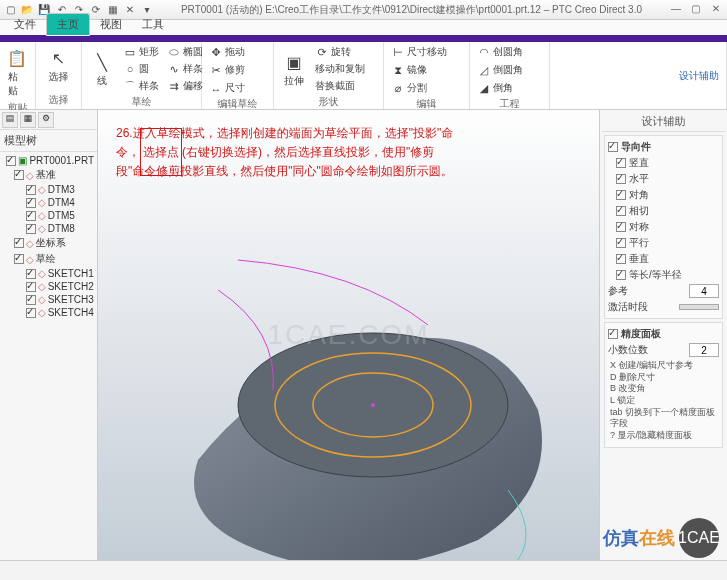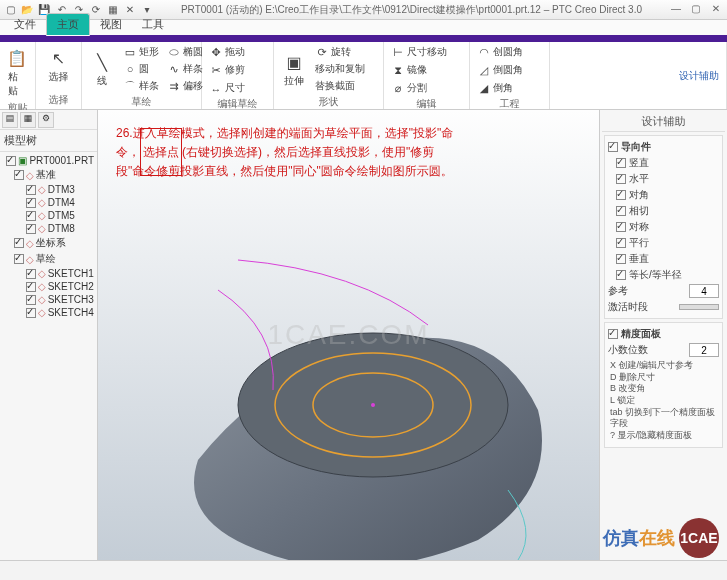--- a/index.html
+++ b/index.html
@@ -40,21 +40,21 @@
 .rp-title{font-size:11px;color:#555;text-align:center;padding:2px 0;border-bottom:1px solid #ddd}
 .rp-group{border:1px solid #ddd;margin:3px 2px;padding:3px;background:#fafafa}
 .rp-ck{display:flex;align-items:center;gap:3px;padding:1px 0}
 .rp-ck .ck{width:10px;height:10px;border:1px solid #888;position:relative}
 .rp-ck .ck.on::after{content:"✓";position:absolute;left:-1px;top:-3px;font-size:10px}
 .rp-row{display:flex;align-items:center;justify-content:space-between;padding:1px 0}
 .rp-hint{font-size:9px;color:#555;line-height:1.3;padding:2px}
 input.sp{width:30px;height:14px;font-size:10px;border:1px solid #aaa;text-align:center}
 .statusbar{position:absolute;left:0;right:0;bottom:0;height:20px;background:#f3f3f3;border-top:1px solid #ccc;display:flex;align-items:center;padding:0 6px;font-size:10px;color:#666}
 .logo-ov{position:absolute;right:8px;bottom:22px;display:flex;align-items:center;gap:4px;z-index:10;opacity:.9}
-.logo-c{width:40px;height:40px;border-radius:50%;background:#7f1d1d;display:flex;align-items:center;justify-content:center;color:#fff;font-size:14px;font-weight:bold}
+.logo-c{width:40px;height:40px;border-radius:50%;background:#404040;display:flex;align-items:center;justify-content:center;color:#fff;font-size:16px;font-weight:normal}
 .logo-t{font-size:18px;font-weight:bold}
 .logo-t .b{color:#2b5fb0}.logo-t .o{color:#e08a1e}
 .wm{position:absolute;left:50%;top:50%;transform:translate(-50%,-50%);font-size:28px;color:rgba(180,180,180,.35);font-family:Impact,sans-serif;letter-spacing:2px;pointer-events:none;z-index:3}
 svg{display:block}
 </style>
 </head>
 <body>
 
 <div class="titlebar">
   <div class="qat">

